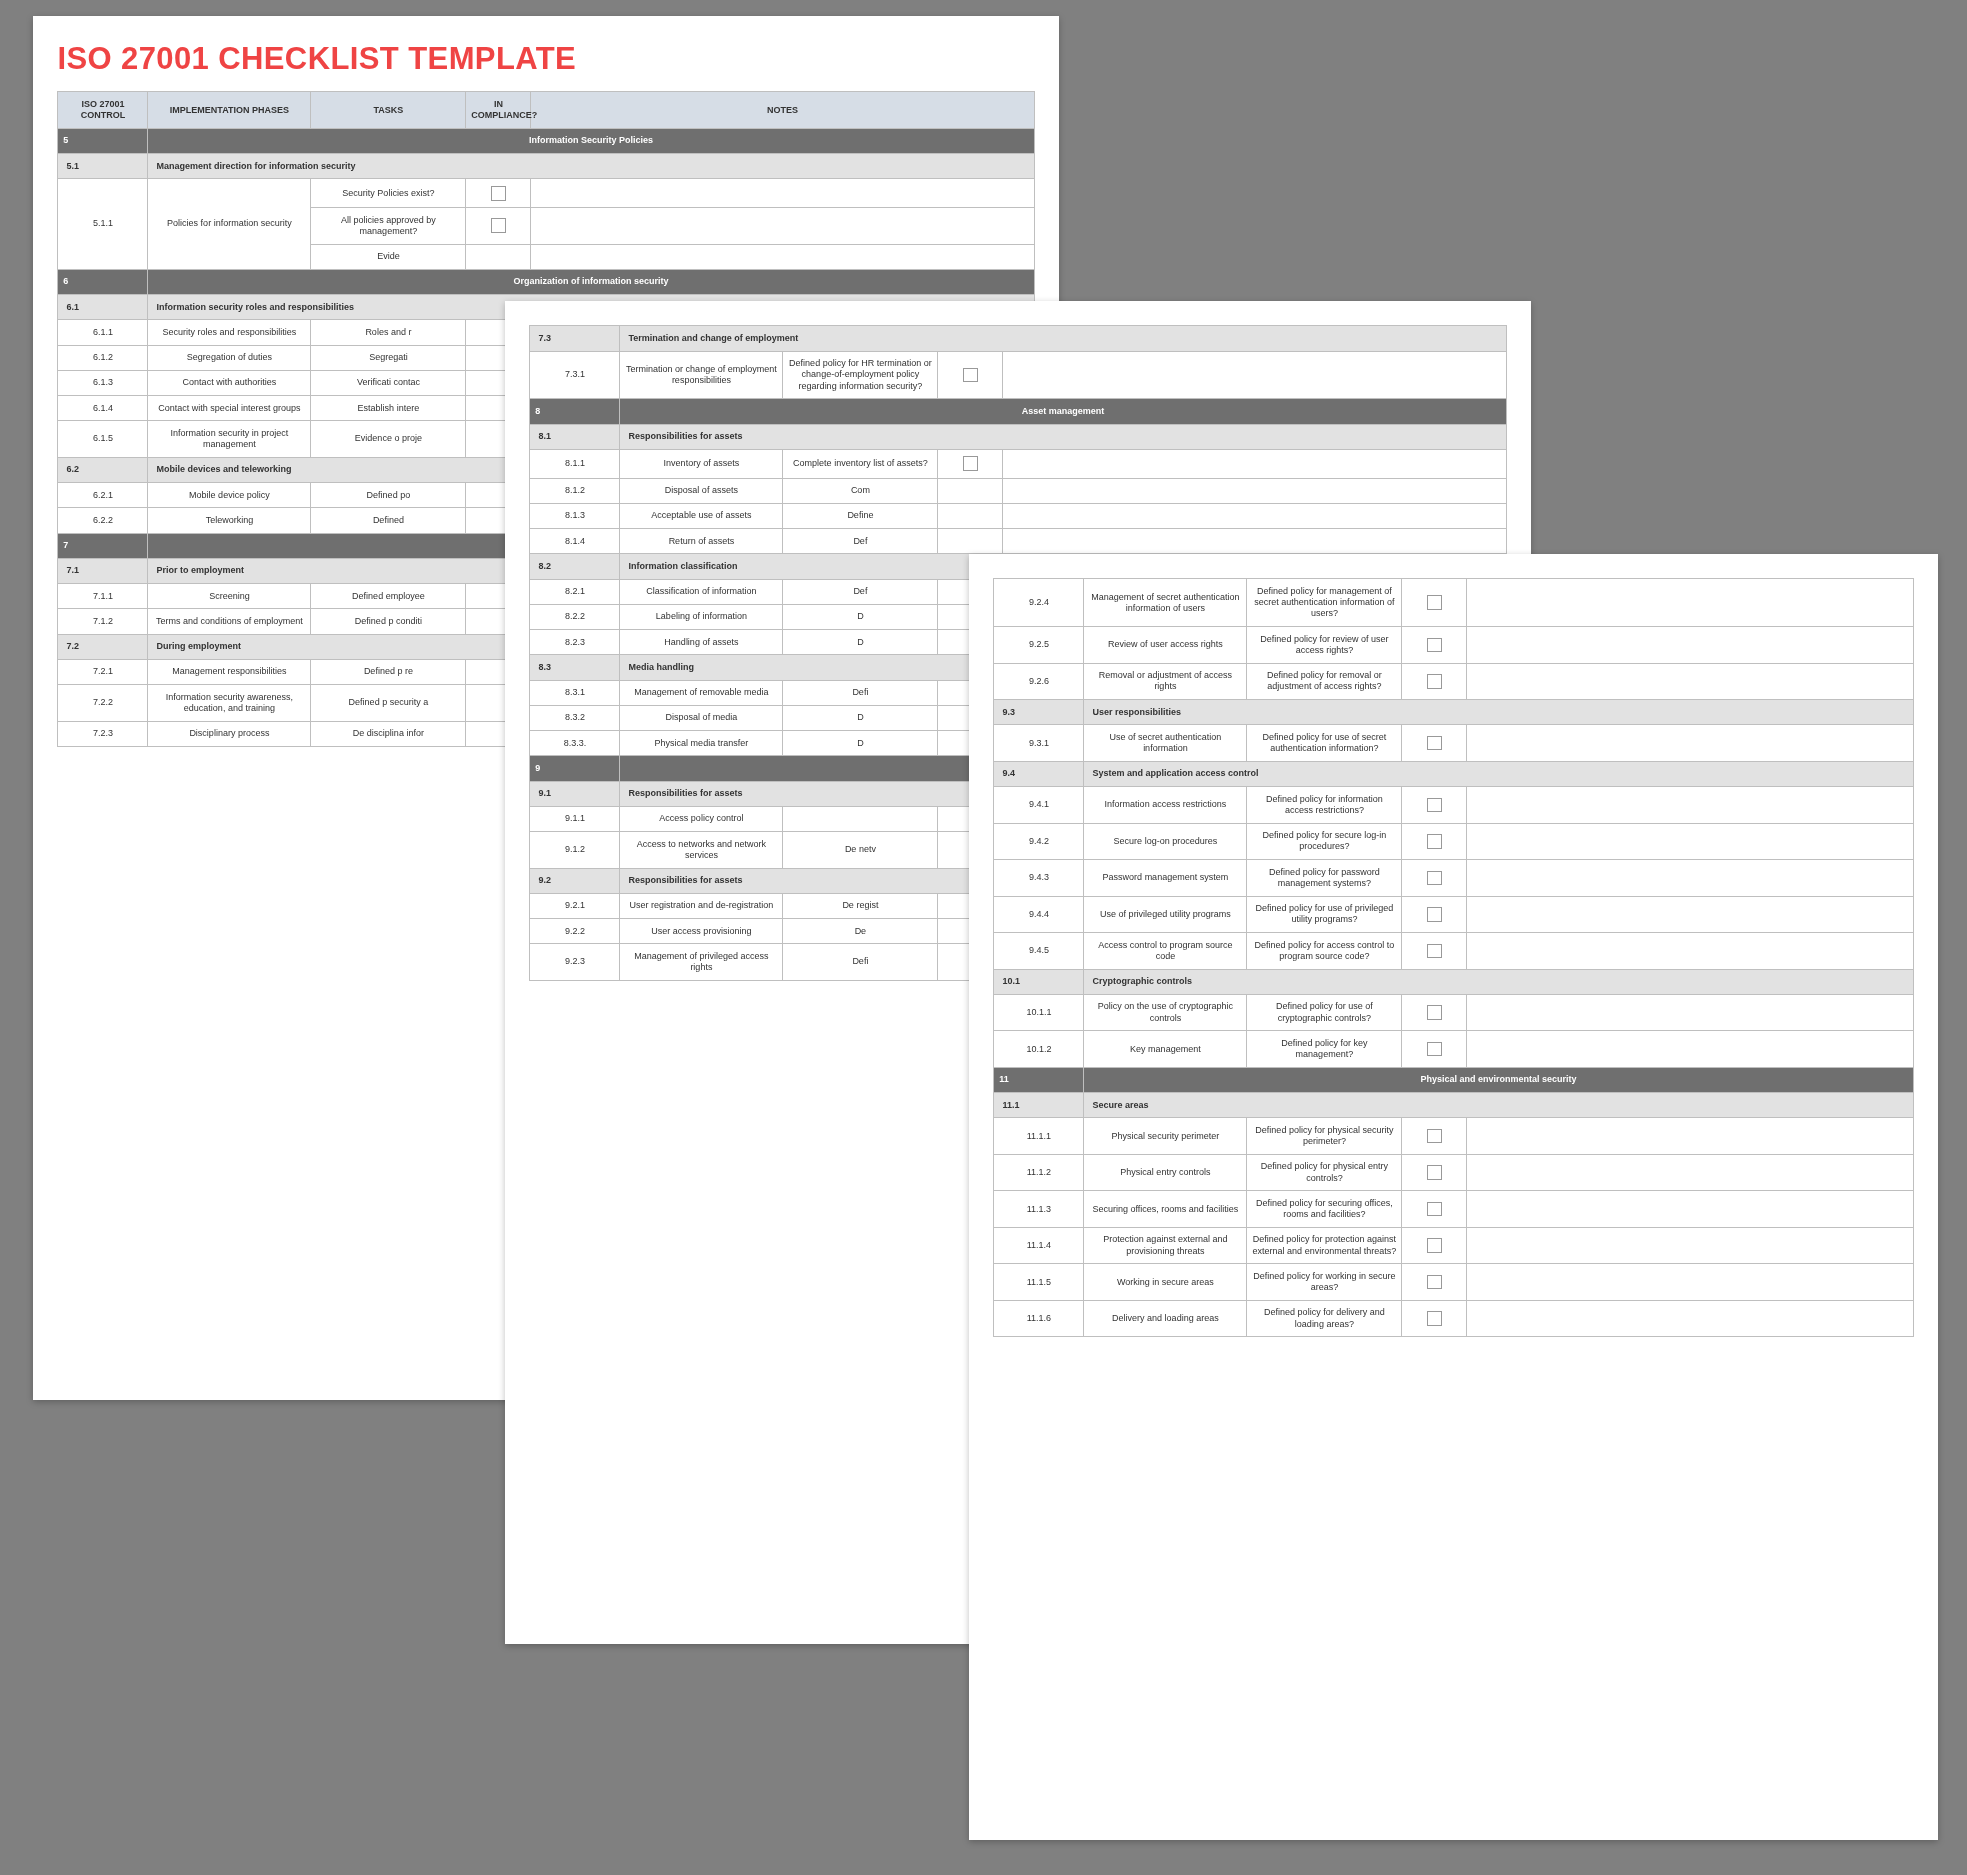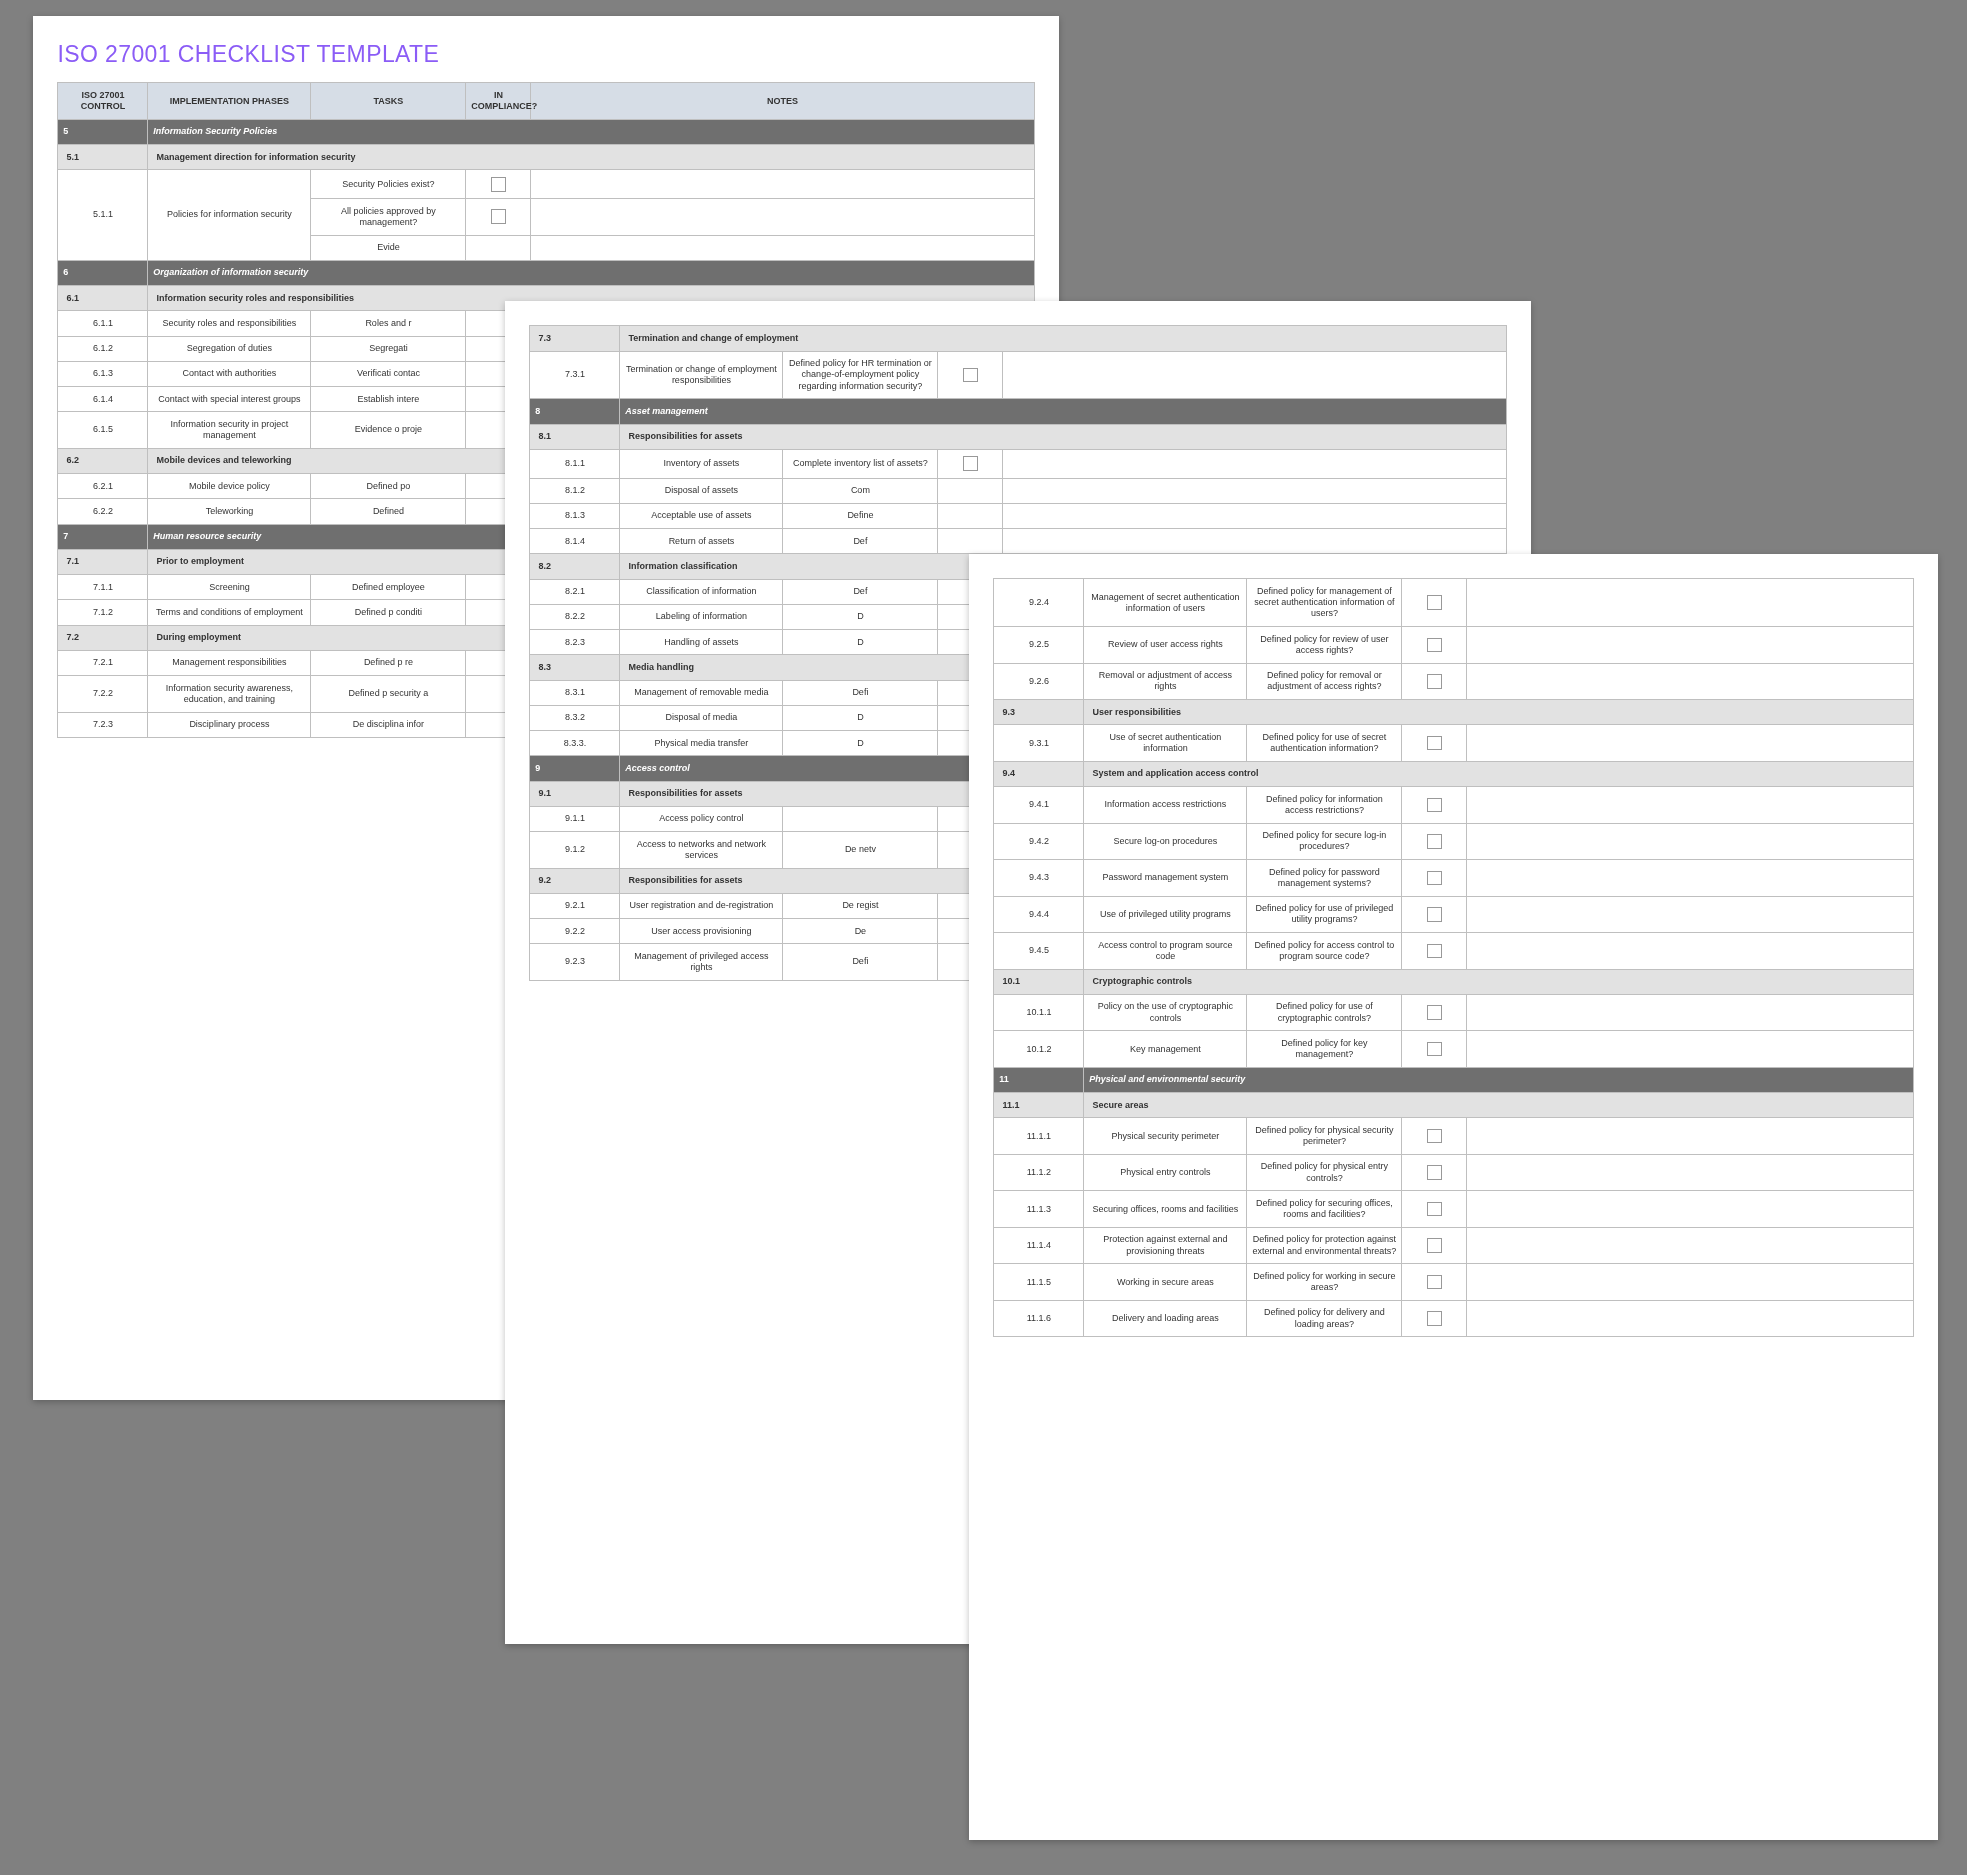--- a/index.html
+++ b/index.html
@@ -15,24 +15,24 @@
     overflow: hidden;
   }
   .page {
     position: absolute;
     background: #fff;
     box-shadow: 0 1.6px 6.5px rgba(0,0,0,0.25);
     padding: 24.4px 24.4px 33px 24.4px;
   }
   h1.title {
     margin: 0 0 14.7px 0;
-    font-weight: 400;
+    font-weight: 700;
     letter-spacing: 0.4px;
-    color: #8b5cf6;
-    font-size: 23px;
+    color: #ef4444;
+    font-size: 31px;
   }
   table.iso {
     border-collapse: collapse;
     width: 100%;
     table-layout: fixed;
   }
   table.iso th, table.iso td {
     border: 0.8px solid #bfbfbf;
     padding: 6.5px 4.9px;
     text-align: center;
@@ -42,23 +42,22 @@
   }
   table.iso th {
     background: #d6dde6;
     font-weight: 700;
     font-size: 9px;
     color: #333;
   }
   tr.section td {
     background: #6f6f6f;
     color: #fff;
-    font-style: italic;
     font-weight: 700;
-    text-align: left;
+    text-align: center;
   }
   tr.section td:first-child {
     font-style: normal;
     text-align: left;
     font-weight:700;
   }
   tr.subsection td {
     background: #e2e2e2;
     font-weight: 700;
     text-align: left;

